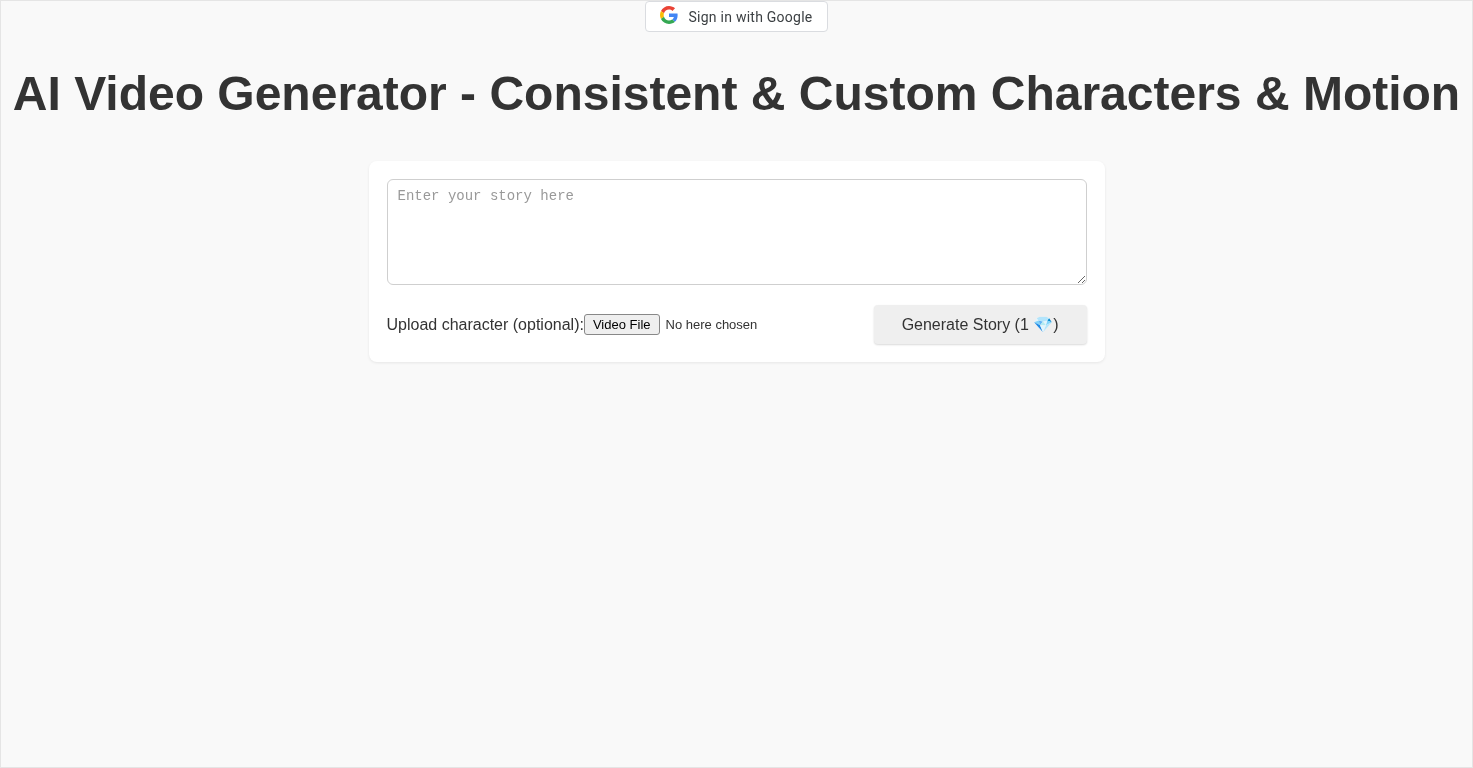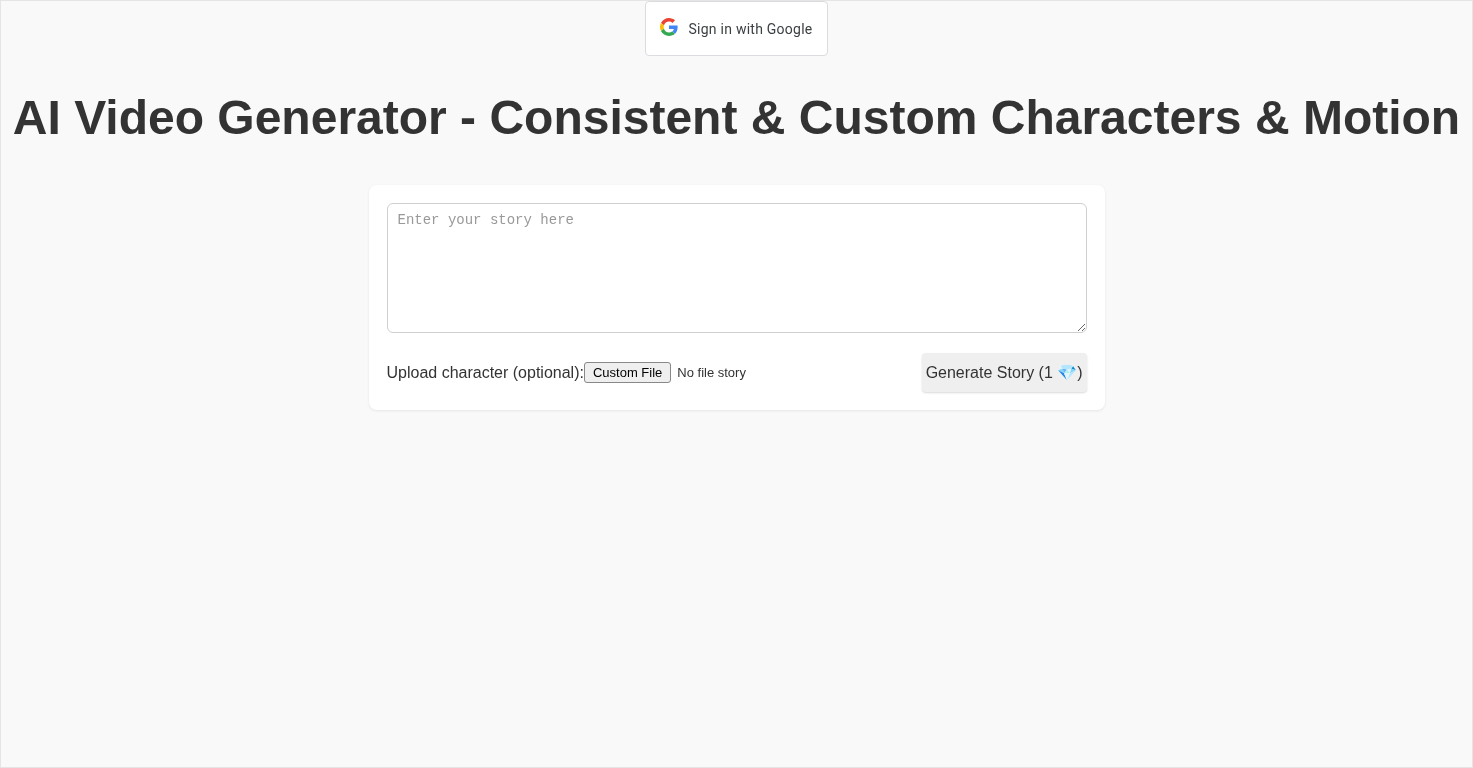--- a/index.html
+++ b/index.html
@@ -18,21 +18,21 @@
       display: flex;
       justify-content: center;
       padding-top: 0px;
     }
     .google-signin {
       display: inline-flex;
       align-items: center;
       background-color: #ffffff;
       border: 1px solid #dadce0;
       border-radius: 4px;
-      padding: 16px 14px;
+      padding: 4px 14px;
       cursor: pointer;
       font-size: 14px;
       color: #3c4043;
       font-family: "Roboto", Arial, sans-serif;
       letter-spacing: 0.25px;
     }
     .google-signin svg {
       width: 18px;
       height: 18px;
       margin-right: 10px;
@@ -48,21 +48,21 @@
     .card {
       width: 736px;
       margin: 0 auto;
       background-color: #ffffff;
       border-radius: 8px;
       padding: 18px;
       box-shadow: 0 1px 3px rgba(0,0,0,0.08);
     }
     .story-textarea {
       width: 100%;
-      height: 130px;
+      height: 106px;
       padding: 8px 10px;
       font-family: "Courier New", Courier, monospace;
       font-size: 14px;
       color: #333;
       border: 1px solid #cfcfcf;
       border-radius: 6px;
       resize: both;
       outline: none;
     }
     .story-textarea::placeholder {
@@ -95,21 +95,21 @@
       font-family: Arial, sans-serif;
     }
     .file-status {
       font-size: 13px;
       color: #333;
     }
     .generate-btn {
       background-color: #efefef;
       border: none;
       border-radius: 4px;
-      padding: 10px 4px;
+      padding: 10px 28px;
       font-size: 16px;
       color: #333;
       cursor: pointer;
       box-shadow: 0 1px 2px rgba(0,0,0,0.15);
       font-family: Arial, sans-serif;
     }
   </style>
 </head>
 <body>
 
@@ -130,19 +130,19 @@
 
 <h1 class="page-title">AI Video Generator - Consistent &amp; Custom Characters &amp; Motion</h1>
 
 <div class="card">
   <textarea class="story-textarea" placeholder="Enter your story here" style=""></textarea>
 
   <div class="controls-row">
     <div class="upload-group">
       <span>Upload character (optional):</span>
       <span class="file-input-wrapper">
-        <button class="choose-file-btn">Custom File</button>
-        <span class="file-status">No file story</span>
+        <button class="choose-file-btn">Video File</button>
+        <span class="file-status">No here chosen</span>
       </span>
     </div>
     <button class="generate-btn">Generate Story (1 💎)</button>
   </div>
 </div>
 
 </body></html>

